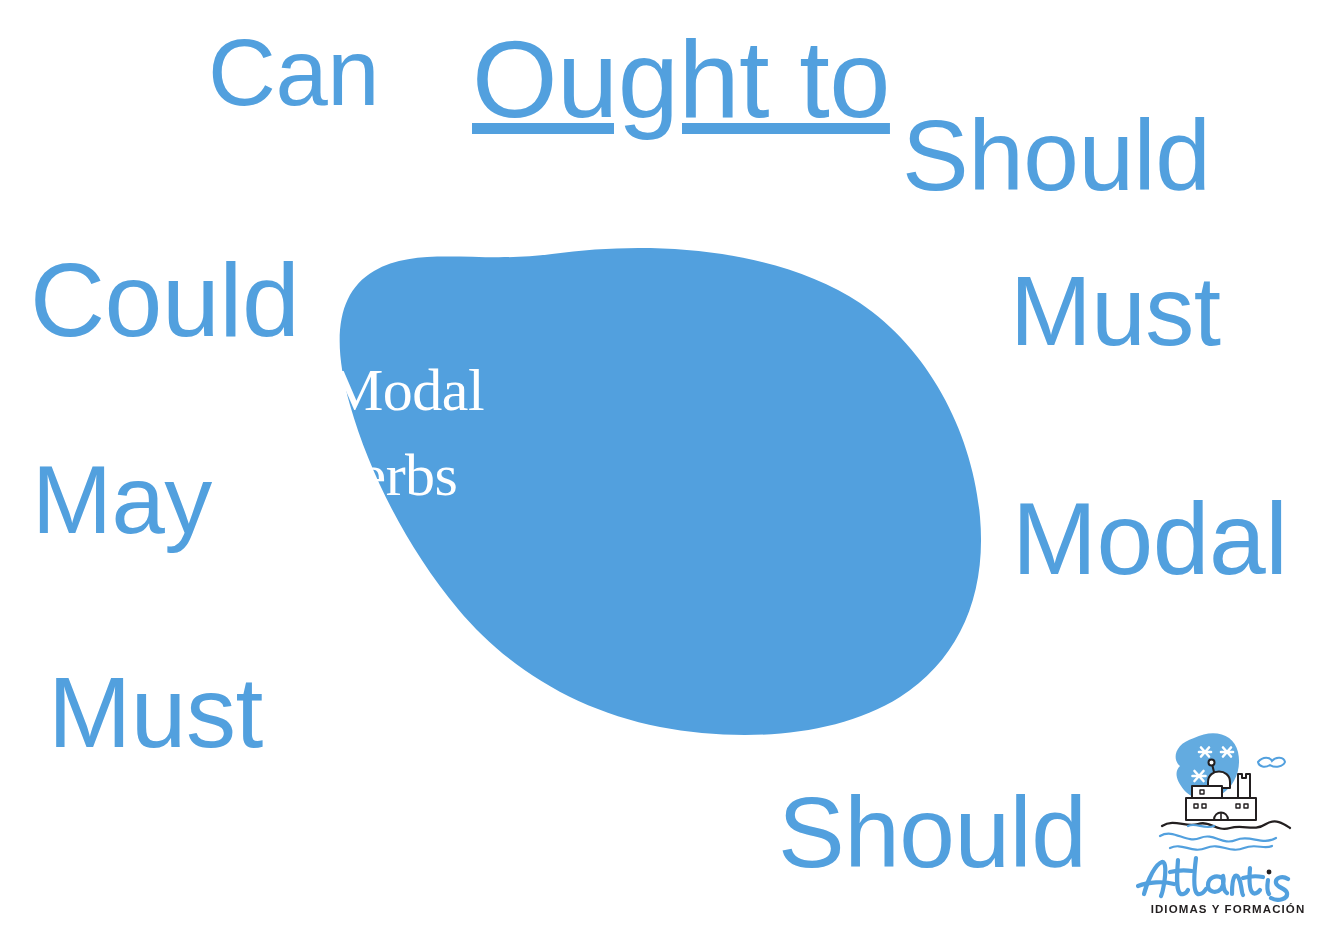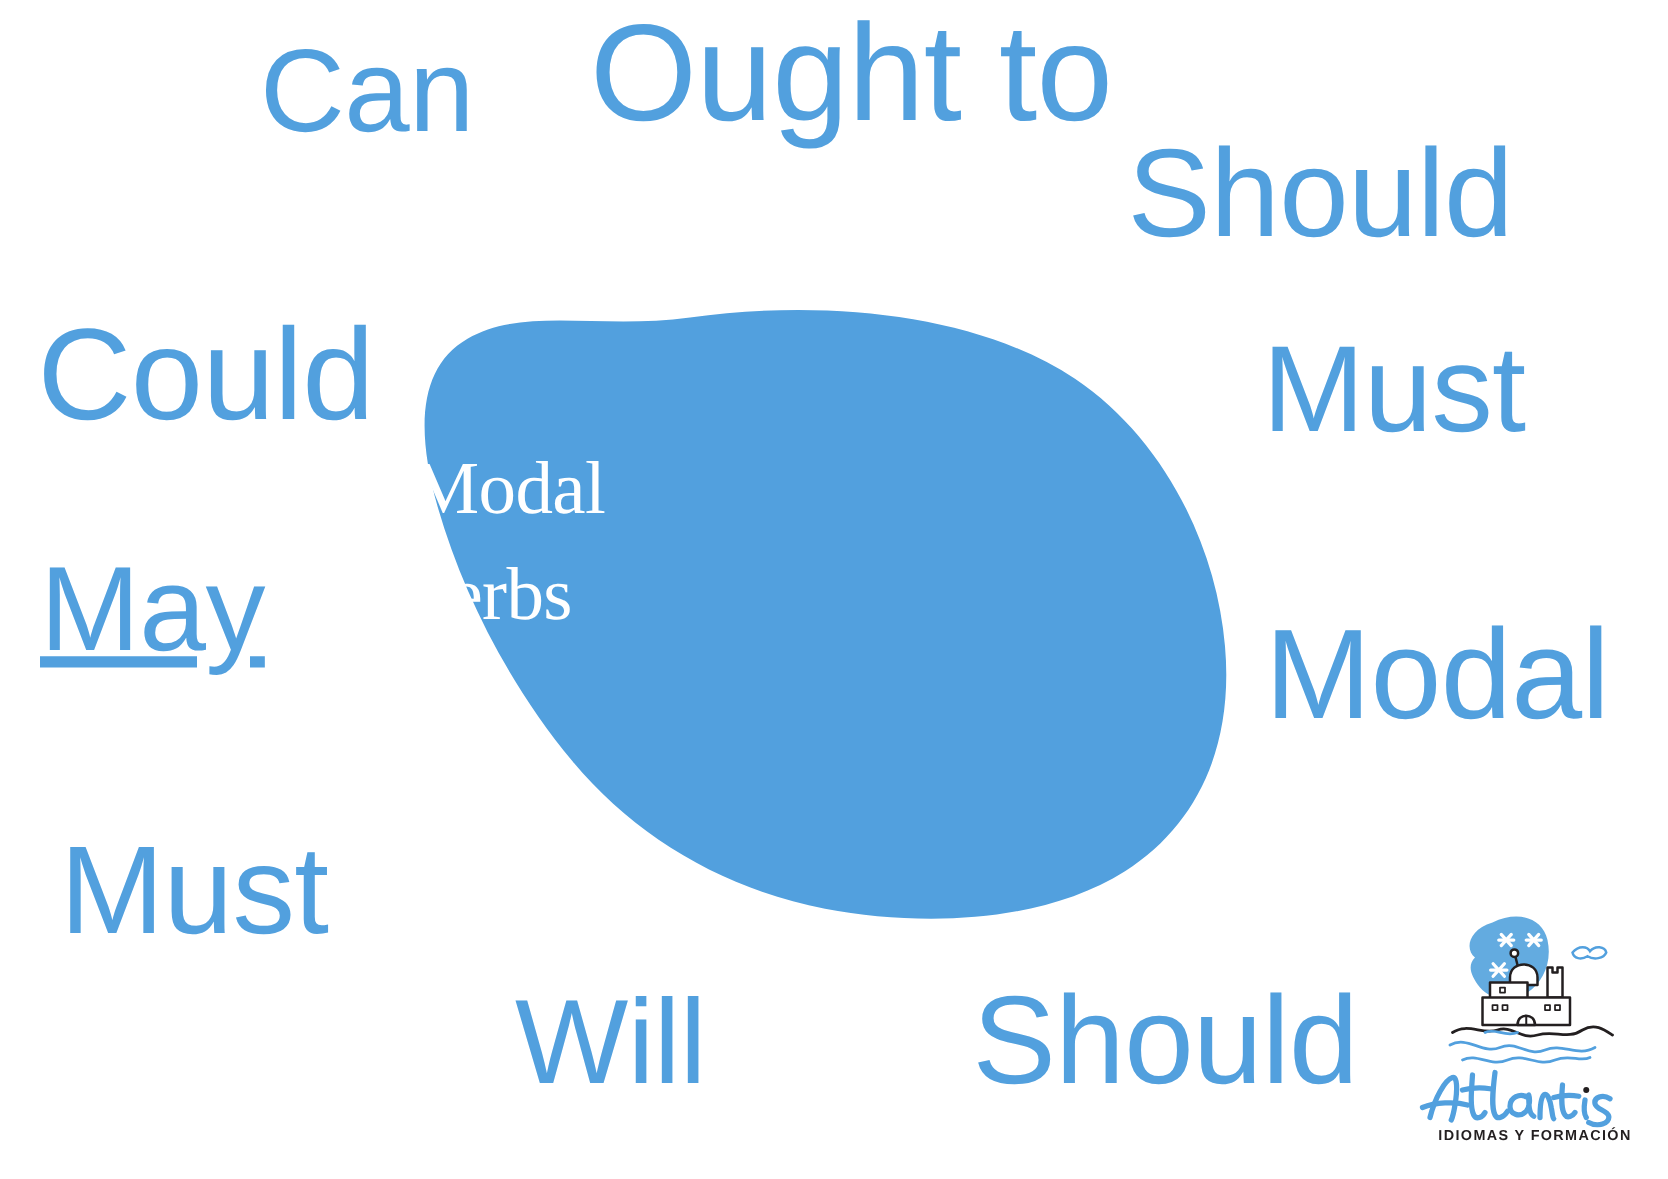--- a/index.html
+++ b/index.html
@@ -21,25 +21,25 @@
     position: absolute;
     color: #52A0DE;
     font-family: "Liberation Sans", "DejaVu Sans", sans-serif;
     font-weight: 400;
     line-height: 1.0;
     white-space: nowrap;
     letter-spacing: -0.5px;
   }
 
   .w-can      { left: 208px;  top: 26px;   font-size: 94px;  }
-  .w-oughtto  { left: 472px;  top: 4px;    font-size: 110px; }
+  .w-oughtto  { left: 472px;  top: 24px;    font-size: 110px; text-decoration: underline; }
   .w-should   { left: 902px;  top: 80px;   font-size: 100px; margin-top: 25px; }
   .w-could    { left: 30px;   top: 248px;  font-size: 104px; text-align: right; }
   .w-shall    { left: 1010px; top: 262px;  font-size: 98px;  }
-  .w-may      { left: 32px;   top: 440px;  font-size: 96px; text-decoration: underline;  }
+  .w-may      { left: 32px;   top: 452px;  font-size: 96px;  }
   .w-must     { left: 1012px; top: 488px;  font-size: 102px; }
   .w-might    { left: 48px;   top: 662px;  font-size: 100px; }
   .w-will     { left: 412px;  top: 786px;  font-size: 96px;  }
   .w-would    { left: 778px;  top: 782px;  font-size: 100px; }
 
   
   #blob-wrap {
     position: absolute;
     left: 330px;
     top: 245px;
@@ -94,21 +94,20 @@
 <div id="canvas">
 
   <div class="word w-can">Can</div>
   <div class="word w-oughtto">Ought to</div>
   <div class="word w-should">Should</div>
   <div class="word w-could">Could</div>
   <div class="word w-shall">Must</div>
   <div class="word w-may">May</div>
   <div class="word w-must">Modal</div>
   <div class="word w-might">Must</div>
-  <div class="word w-will">Will</div>
   <div class="word w-would">Should</div>
 
   <div id="blob-wrap">
     <svg viewBox="0 0 660 495" xmlns="http://www.w3.org/2000/svg" aria-hidden="true">
       <path d="M 222 9
                C 330 -6, 452 6, 530 58
                C 600 105, 643 190, 650 272
                C 657 352, 628 415, 570 452
                C 505 493, 410 497, 330 482
                C 248 466, 178 424, 128 364

